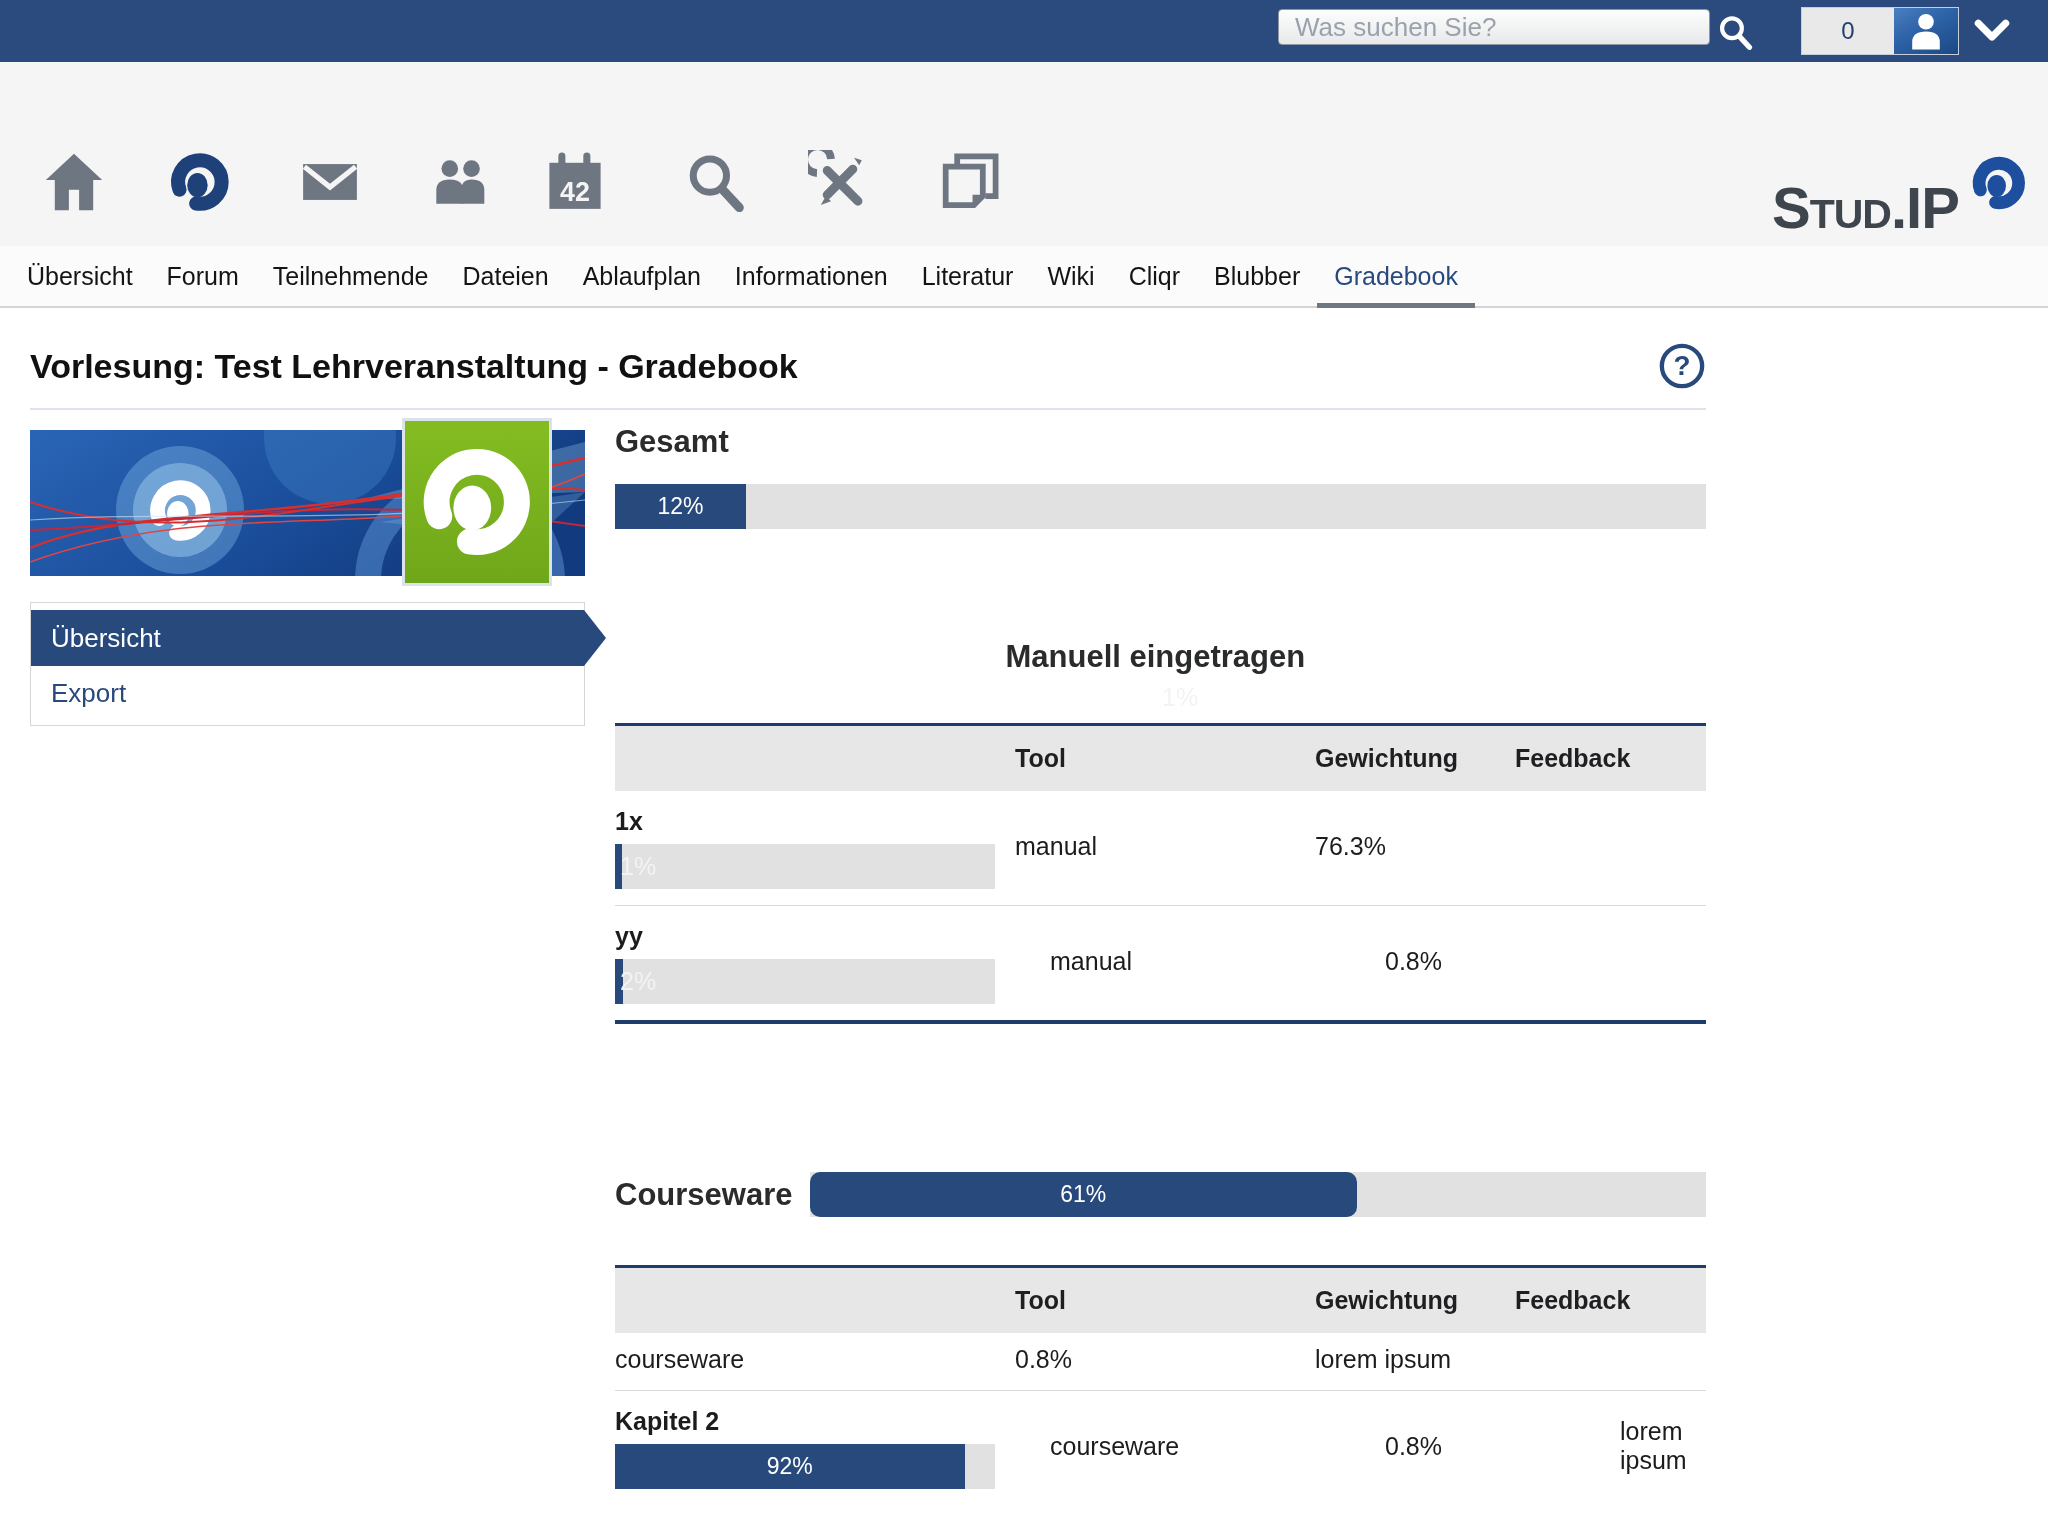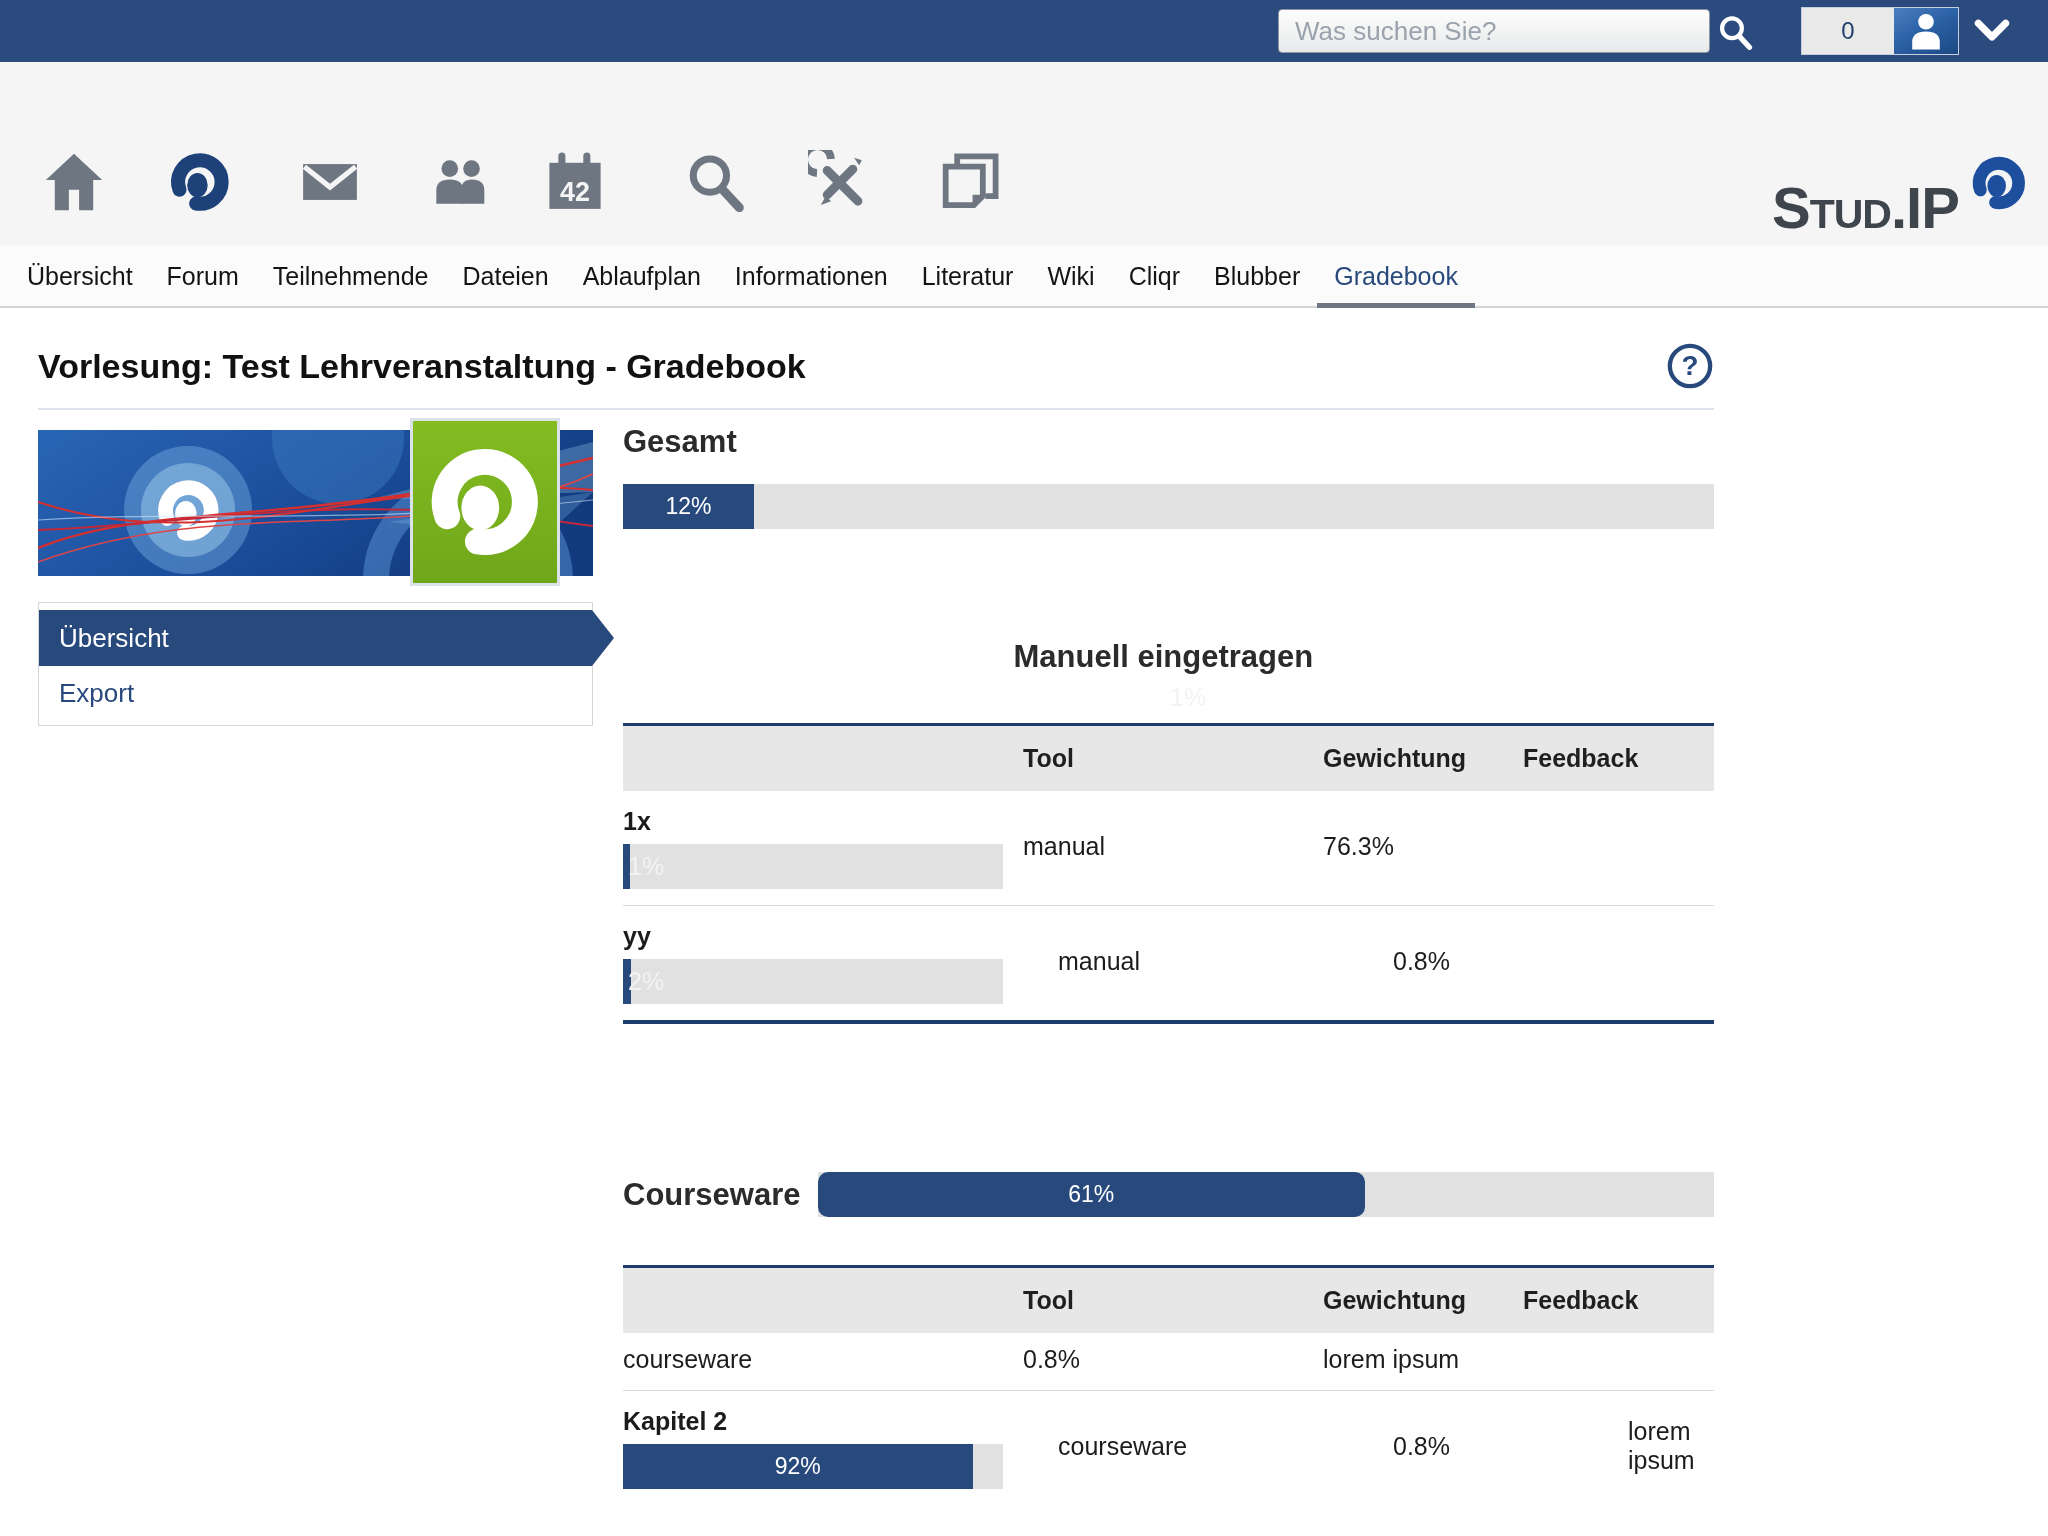--- a/index.html
+++ b/index.html
@@ -4,21 +4,21 @@
 <style>
   * { margin:0; padding:0; box-sizing:border-box; }
   html,body { width:2048px; height:1536px; }
   body {
     position:relative; overflow:hidden; background:#fff;
     font-family:"Liberation Sans", sans-serif; color:#1c1c1e;
   }
   
   .topbar { position:absolute; left:0; top:0; width:2048px; height:62px; background:#2b4a7d; }
   .search-input {
-    position:absolute; left:1278px; top:9px; width:432px; height:44px;
+    position:absolute; left:1278px; top:9px; width:432px; height:36px;
     border:1px solid #8f97a3; border-radius:4px;
     background:linear-gradient(#fdfdfd,#e8e9ea);
     font-family:"Liberation Sans",sans-serif; font-size:26px; color:#444; padding:0 16px;
   }
   .search-input::placeholder { color:#9aa2ad; }
   .topbar-search-icon { position:absolute; left:1716px; top:13px; width:38px; height:38px; cursor:pointer; }
   .counter-widget {
     position:absolute; left:1801px; top:7px; height:48px; display:flex;
     border:1px solid #c6cfdb; cursor:pointer;
   }
@@ -56,21 +56,21 @@
   .tab {
     position:relative; padding:0 17px; line-height:60px; font-size:25px; color:#141414; cursor:pointer;
     white-space:nowrap;
   }
   .tab.active { color:#28497c; }
   .tab.active::after {
     content:""; position:absolute; left:0; right:0; bottom:-2px; height:5px; background:#6f7780;
   }
 
   
-  .main { position:absolute; left:8px; top:308px; width:1736px; bottom:0; background:#fff; }
+  .main { position:absolute; left:0; top:308px; width:1736px; bottom:0; background:#fff; }
   .title-row { display:flex; justify-content:space-between; align-items:center; margin:34px 30px 0 30px; }
   .page-title { font-size:34px; font-weight:700; color:#111; }
   .help-btn { width:48px; height:48px; cursor:pointer; flex:none; }
   .title-divider { height:0; border-top:2px solid #dfe3ed; margin:18px 30px 0 30px; }
 
   .body-row { position:relative; margin-top:0; }
 
   
   .sidebar { position:absolute; left:30px; top:20px; width:555px; }
   .course-banner { display:block; width:555px; height:146px; }

